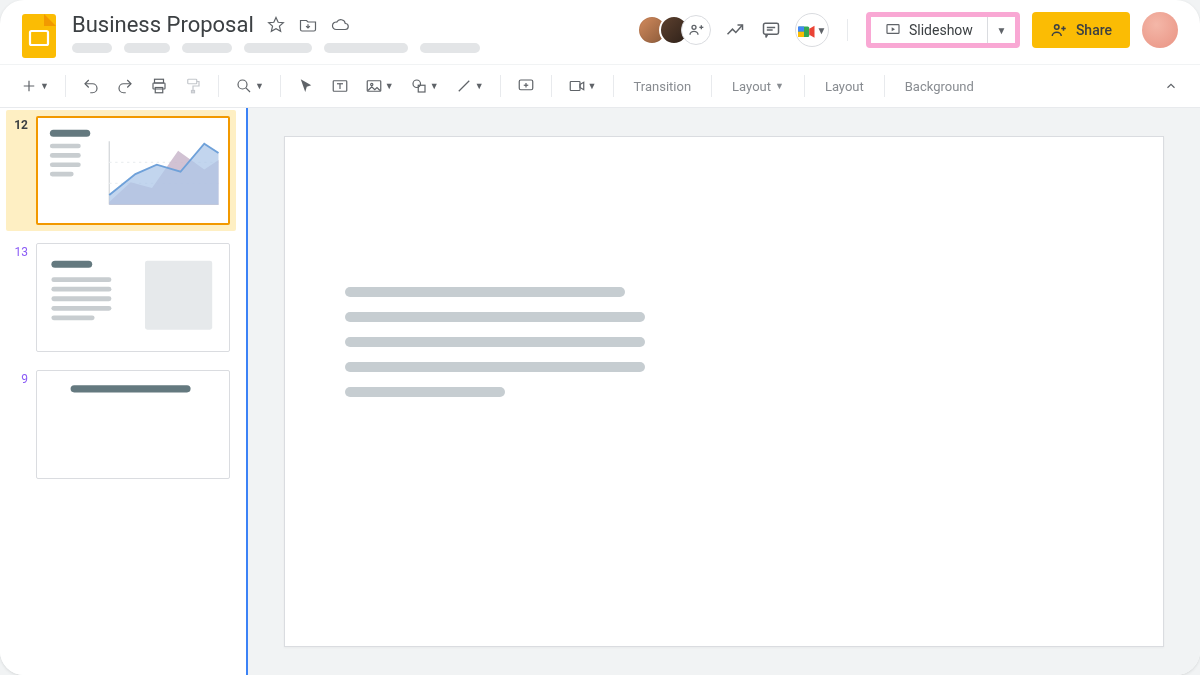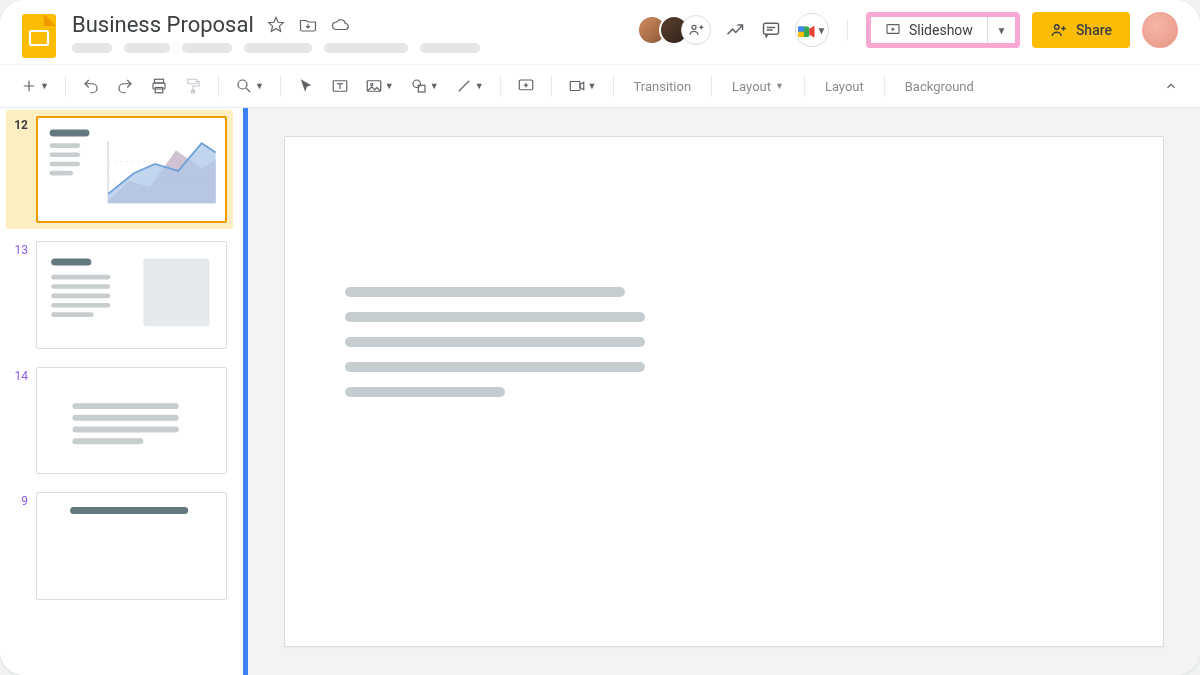--- a/index.html
+++ b/index.html
@@ -49,21 +49,21 @@
   .tool-btn .caret { font-size:9px; margin-left:2px; color:#5f6368;}
   .tool-btn.disabled svg { stroke:#c4c7cc; }
   .tsep { width:1px; height:22px; background:#e8eaed; margin:0 6px;}
   .tool-text{ padding:0 10px; height:30px; display:flex; align-items:center; color:#888c91;}
   .tool-text .caret{font-size:9px;margin-left:4px;}
   .toolbar-spacer{flex:1 1 auto;}
   .collapse-icon svg{width:14px;height:14px;stroke:#5f6368;fill:none;stroke-width:2;}
 
   
   .workspace { flex:1 1 auto; display:flex; min-height:0;}
-  .filmstrip { width:248px; background:#fff; border-right:5px solid #3b82f6; padding:8px 16px 0 8px; overflow:hidden; display:flex; flex-direction:column; gap:18px;}
+  .filmstrip { width:248px; background:#fff; border-right:2px solid #3b82f6; padding:8px 16px 0 8px; overflow:hidden; display:flex; flex-direction:column; gap:18px;}
   .strip-item { display:flex; align-items:flex-start; gap:8px;}
   .strip-num { width:20px; text-align:right; font-size:12px; color:#8b5cf6; padding-top:2px;}
   .strip-item.selected { background:#feefc3; border-radius:2px; padding:6px 6px 6px 2px; margin:-6px -6px -6px -2px;}
   .strip-item.selected .strip-num{ font-weight:700; color:#3c4043;}
   .thumb { flex:1; aspect-ratio:16/9; background:#fff; border:1px solid #dadce0; border-radius:2px; position:relative; overflow:hidden;}
   .strip-item.selected .thumb { border:2px solid #f29900; }
 
   .canvas-area { flex:1 1 auto; background:#f1f3f4; padding:28px 36px; overflow:hidden;}
   .canvas { width:100%; height:100%; background:#fff; border:1px solid #dadce0; position:relative; box-shadow:0 1px 2px rgba(0,0,0,.04);}
   .canvas .cline { position:absolute; background:#c6cdd1; height:10px; border-radius:5px; left:60px;}
@@ -338,31 +338,20 @@
             <rect class="mini-line" x="12" y="28" width="50" height="4" rx="2"></rect>
             <rect class="mini-line" x="12" y="36" width="50" height="4" rx="2"></rect>
             <rect class="mini-line" x="12" y="44" width="50" height="4" rx="2"></rect>
             <rect class="mini-line" x="12" y="52" width="50" height="4" rx="2"></rect>
             <rect class="mini-line" x="12" y="60" width="36" height="4" rx="2"></rect>
             <rect class="mini-rect" x="90" y="14" width="56" height="58" rx="2"></rect>
           </svg>
         </div>
       </div>
 
-      <div class="strip-item">
-        <div class="strip-num">14</div>
-        <div class="thumb">
-          <svg class="mini" viewBox="0 0 160 90" preserveAspectRatio="none">
-            <rect class="mini-line" x="30" y="30" width="90" height="5" rx="2.5"></rect>
-            <rect class="mini-line" x="30" y="40" width="90" height="5" rx="2.5"></rect>
-            <rect class="mini-line" x="30" y="50" width="90" height="5" rx="2.5"></rect>
-            <rect class="mini-line" x="30" y="60" width="60" height="5" rx="2.5"></rect>
-          </svg>
-        </div>
-      </div>
 
 
       <div class="strip-item">
         <div class="strip-num">9</div>
         <div class="thumb">
           <svg class="mini" viewBox="0 0 160 90" preserveAspectRatio="none">
             <rect class="mini-title" x="28" y="12" width="100" height="6" rx="3"></rect>
           </svg>
         </div>
       </div>

